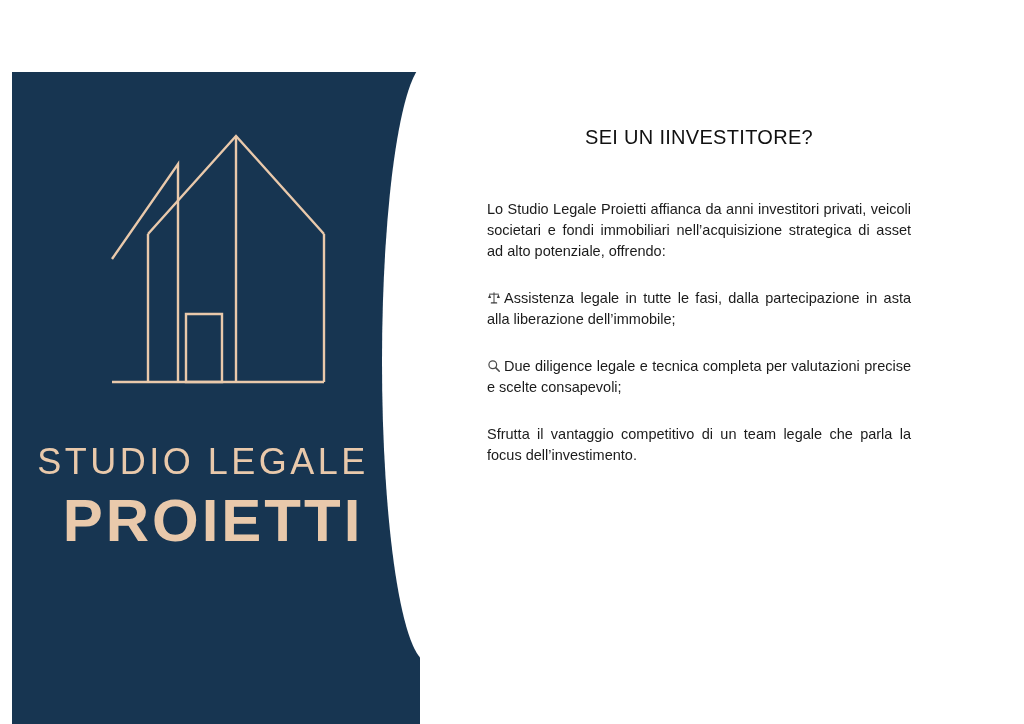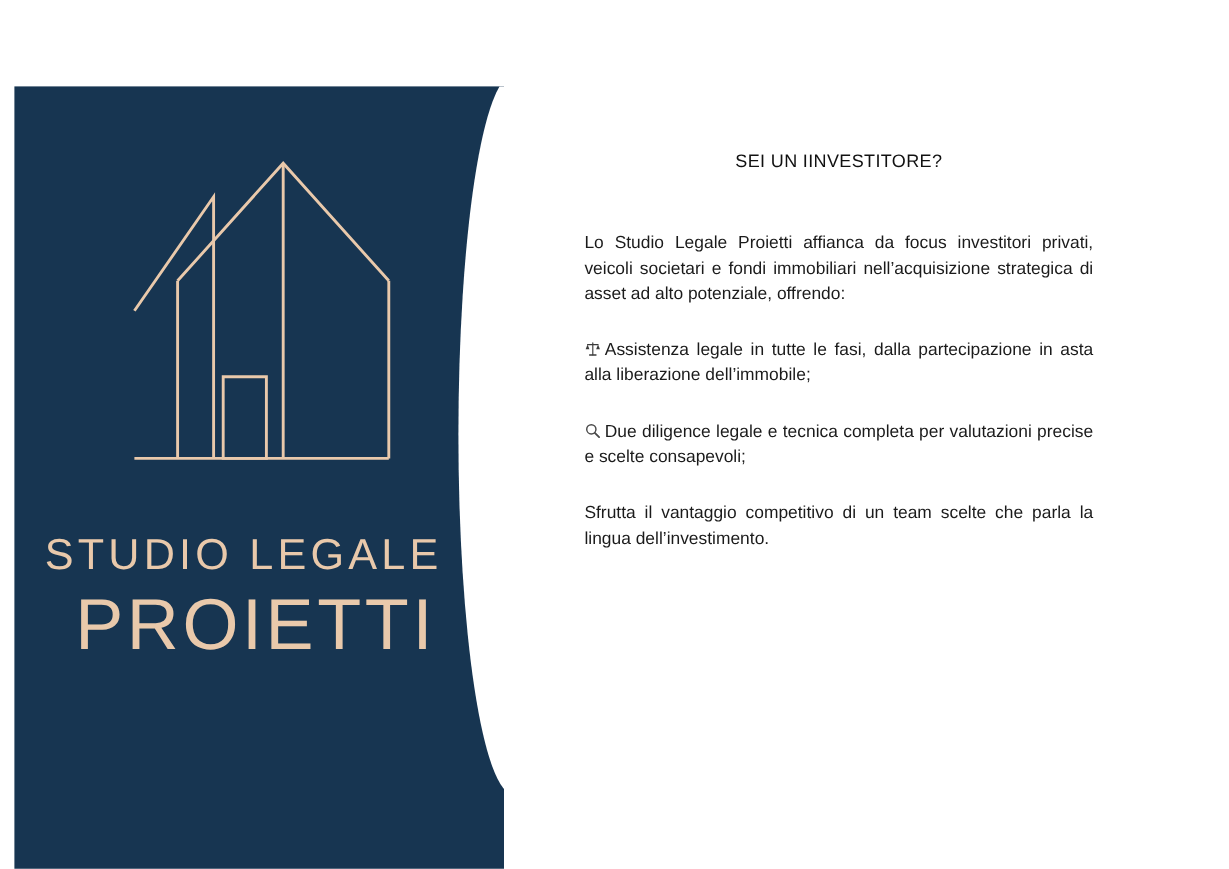--- a/index.html
+++ b/index.html
@@ -61,37 +61,37 @@
   .logo-line1 {
     font-size: 36px;
     letter-spacing: 3.5px;
     font-weight: 400;
     line-height: 1.1;
     font-family: "Liberation Sans", sans-serif;
   }
   .logo-line2 {
     font-size: 60px;
     letter-spacing: 3px;
-    font-weight: 400;
+    font-weight: 700;
     line-height: 1.15;
     margin-top: 4px;
     font-family: "Liberation Sans", sans-serif;
     margin-left: 20px;
   }
 
   
   .content {
     position: absolute;
     left: 487px;
     top: 126px;
     width: 424px;
     color: #1b1b1b;
   }
   .headline {
-    font-size: 15px;
+    font-size: 20px;
     letter-spacing: 0.3px;
     text-align: center;
     margin-bottom: 50px;
     color: #111111;
   }
   .para {
     font-size: 14.5px;
     line-height: 1.45;
     text-align: justify;
     text-justify: inter-word;
@@ -132,21 +132,21 @@
     <div class="logo-line1">STUDIO LEGALE</div>
     <div class="logo-line2">PROIETTI</div>
   </div>
 
 </div>
 
 <div class="content">
 
   <div class="headline">SEI UN IINVESTITORE?</div>
 
-  <div class="para">Lo Studio Legale Proietti affianca da focus investitori privati, veicoli societari e fondi immobiliari nell’acquisizione strategica di asset ad alto potenziale, offrendo:</div>
+  <div class="para">Lo Studio Legale Proietti affianca da anni investitori privati, veicoli societari e fondi immobiliari nell’acquisizione strategica di asset ad alto potenziale, offrendo:</div>
 
   <div class="para bullet">
     <span class="ico">
       <svg width="14" height="14" viewBox="0 0 16 16" xmlns="http://www.w3.org/2000/svg" stroke="#3b3b3b" stroke-width="1.1" fill="none" stroke-linecap="round">
         <line x1="8" y1="2" x2="8" y2="13.4"></line>
         <line x1="3" y1="3.6" x2="13" y2="3.6"></line>
         <path d="M3 3.6 L1.2 8 L4.8 8 Z" fill="#3b3b3b" stroke="none"></path>
         <path d="M13 3.6 L11.2 8 L14.8 8 Z" fill="#3b3b3b" stroke="none"></path>
         <line x1="5" y1="13.6" x2="11" y2="13.6" stroke-width="1.4"></line>
       </svg>
@@ -157,15 +157,15 @@
     <span class="ico">
       <svg width="14" height="14" viewBox="0 0 16 16" xmlns="http://www.w3.org/2000/svg">
         <circle cx="6.6" cy="6.6" r="4.4" fill="none" stroke="#4b4b4b" stroke-width="1.4"></circle>
         <line x1="9.9" y1="9.9" x2="14" y2="14" stroke="#4b4b4b" stroke-width="1.8" stroke-linecap="round"></line>
       </svg>
     </span><span>Due diligence legale e tecnica completa per valutazioni precise e scelte consapevoli;</span>
   </div>
 
 
 
-  <div class="para">Sfrutta il vantaggio competitivo di un team scelte che parla la lingua dell’investimento.</div>
+  <div class="para">Sfrutta il vantaggio competitivo di un team legale che parla la focus dell’investimento.</div>
 
 </div>
 
 </body></html>

